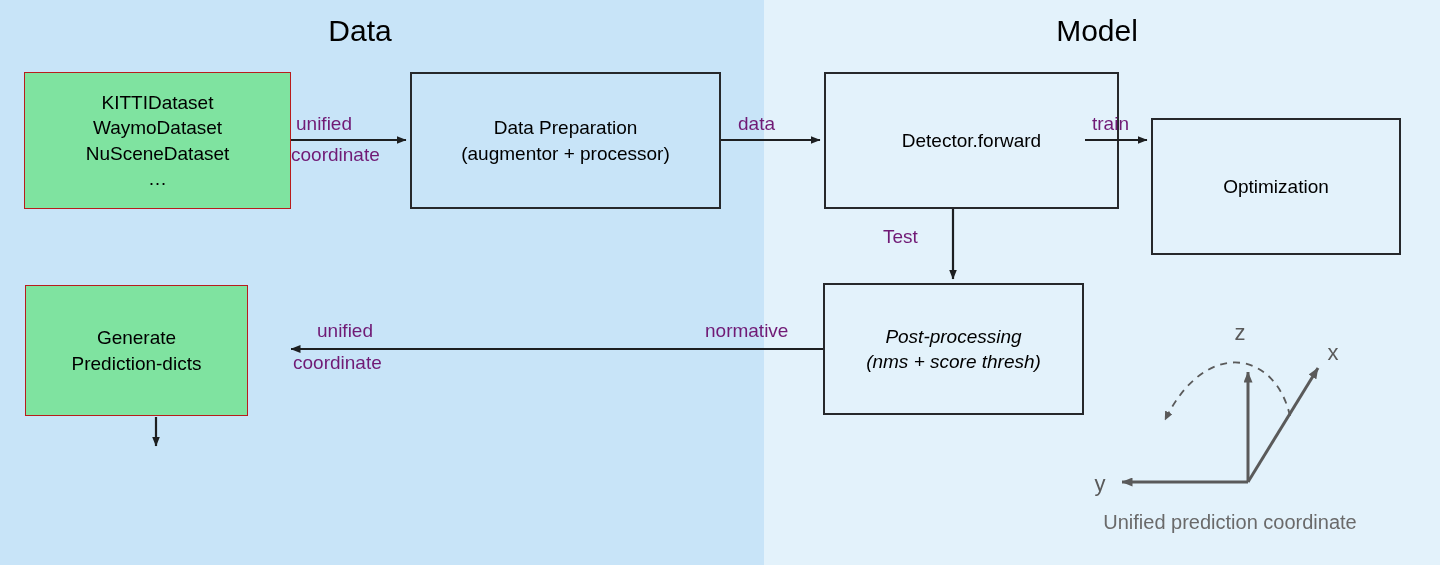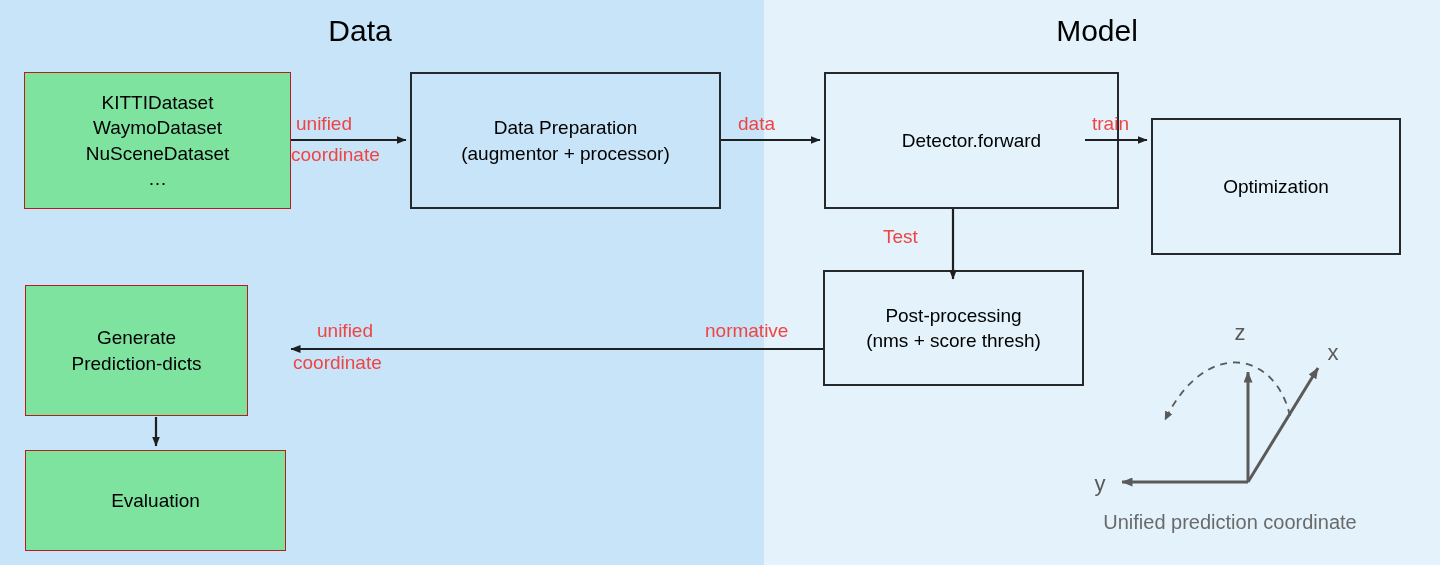--- a/index.html
+++ b/index.html
@@ -59,28 +59,28 @@
   }
   .node.bluebox {
     background: transparent;
     border: 2px solid #26282b;
   }
 
   #node-datasets   { left: 24px;   top: 72px;  width: 267px; height: 137px; }
   #node-dataprep   { left: 410px;  top: 72px;  width: 311px; height: 137px; }
   #node-detector   { left: 824px;  top: 72px;  width: 295px; height: 137px; }
   #node-optim      { left: 1151px; top: 72px;  width: 250px; height: 137px; margin-top: 46px; }
-  #node-postproc   { left: 823px;  top: 270px; width: 261px; height: 116px; }
+  #node-postproc   { left: 823px;  top: 283px; width: 261px; height: 132px; font-style: italic; }
   #node-gendicts   { left: 25px;   top: 285px; width: 223px; height: 131px; }
   #node-eval       { left: 25px;   top: 450px; width: 261px; height: 101px; }
 
   .edge-label {
     position: absolute;
     font-size: 19px;
-    color: #ef4444;
+    color: #701a75;
     line-height: 1.18;
     white-space: nowrap;
   }
   #lbl-unified-1    { left: 296px; top: 113px; }
   #lbl-coordinate-1 { left: 291px; top: 144px; }
   #lbl-data         { left: 738px; top: 113px; }
   #lbl-train        { left: 1092px; top: 113px; }
   #lbl-test         { left: 883px; top: 226px; }
   #lbl-prediction   { left: 705px; top: 320px; }
   #lbl-unified-2    { left: 317px; top: 320px; }
@@ -133,21 +133,20 @@
   <div class="node bluebox" id="node-detector">Detector.forward</div>
 
   <div class="node bluebox" id="node-optim">Optimization</div>
 
   <div class="node bluebox" id="node-postproc">Post-processing
 (nms + score thresh)</div>
 
   <div class="node green" id="node-gendicts">Generate
 Prediction-dicts</div>
 
-  <div class="node green" id="node-eval">Evaluation</div>
 
   <div class="edge-label" id="lbl-unified-1">unified</div>
   <div class="edge-label" id="lbl-coordinate-1">coordinate</div>
 
   <div class="edge-label" id="lbl-data">data</div>
 
   <div class="edge-label" id="lbl-train">train</div>
 
   <div class="edge-label" id="lbl-test">Test</div>
 

